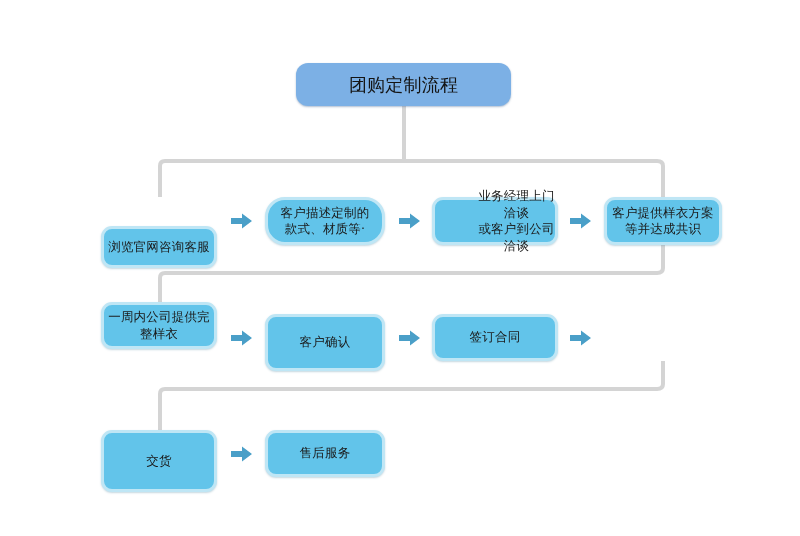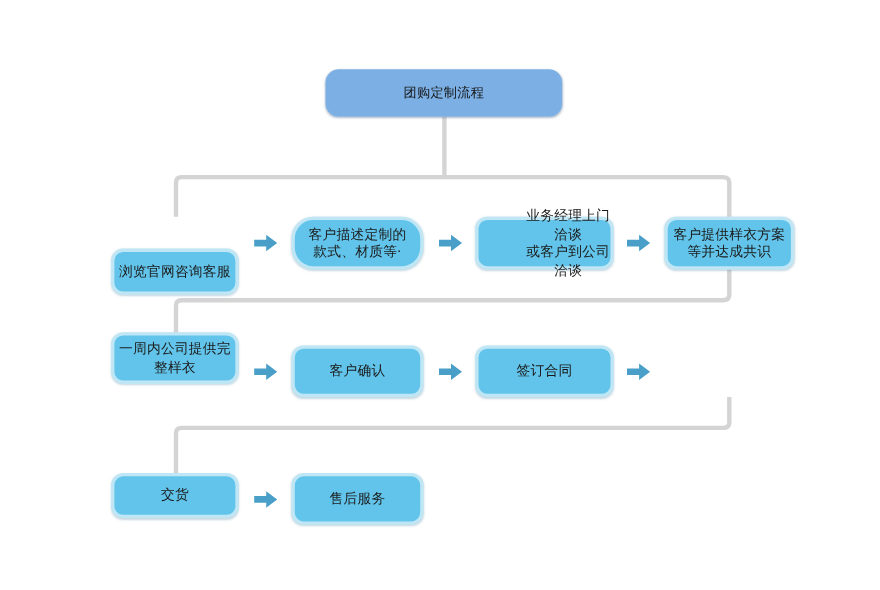--- a/index.html
+++ b/index.html
@@ -32,21 +32,21 @@
     text-align: center;
     border-radius: 11px;
     color: #1a1a1a;
     line-height: 1.32;
     white-space: pre-line;
     letter-spacing: 0.2px;
   }
   .node.title {
     background: #7cb0e5;
     border-radius: 12px;
-    font-size: 12px;
+    font-size: 18px;
     color: #141414;
     box-shadow: 0 1px 2px rgba(80,110,150,0.45);
   }
   .node.step {
     background: #62c4ea;
     font-size: 12.5px;
     border: 3px solid #bfe6f5;
     box-shadow: 0 1px 2px rgba(90,140,165,0.35);
   }
   .arrow {
@@ -103,36 +103,36 @@
   </div>
 
   <div class="node step" style="left:101px; top:302px; width:116px; height:47px;">
     <span>一周内公司提供完
 整样衣</span>
   </div>
   <svg class="arrow" style="left:231px; top:329px;" viewBox="0 0 22 18" xmlns="http://www.w3.org/2000/svg">
     <path d="M 0,6 L 11,6 L 11,1.5 L 21,9 L 11,16.5 L 11,12 L 0,12 Z" fill="#4a9fc8"></path>
   </svg>
 
-  <div class="node step" style="left:265px; top:314px; width:120px; height:47px;">
+  <div class="node step" style="left:265px; top:314px; width:120px; height:57px;">
     <span>客户确认</span>
   </div>
   <svg class="arrow" style="left:399px; top:329px;" viewBox="0 0 22 18" xmlns="http://www.w3.org/2000/svg">
     <path d="M 0,6 L 11,6 L 11,1.5 L 21,9 L 11,16.5 L 11,12 L 0,12 Z" fill="#4a9fc8"></path>
   </svg>
 
   <div class="node step" style="left:432px; top:314px; width:126px; height:47px;">
     <span>签订合同</span>
   </div>
   <svg class="arrow" style="left:570px; top:329px;" viewBox="0 0 22 18" xmlns="http://www.w3.org/2000/svg">
     <path d="M 0,6 L 11,6 L 11,1.5 L 21,9 L 11,16.5 L 11,12 L 0,12 Z" fill="#4a9fc8"></path>
   </svg>
 
 
-  <div class="node step" style="left:101px; top:430px; width:116px; height:41px;">
+  <div class="node step" style="left:101px; top:430px; width:116px; height:62px;">
     <span>交货</span>
   </div>
   <svg class="arrow" style="left:231px; top:445px;" viewBox="0 0 22 18" xmlns="http://www.w3.org/2000/svg">
     <path d="M 0,6 L 11,6 L 11,1.5 L 21,9 L 11,16.5 L 11,12 L 0,12 Z" fill="#4a9fc8"></path>
   </svg>
 
   <div class="node step" style="left:265px; top:430px; width:120px; height:47px;">
     <span>售后服务</span>
   </div>
 

